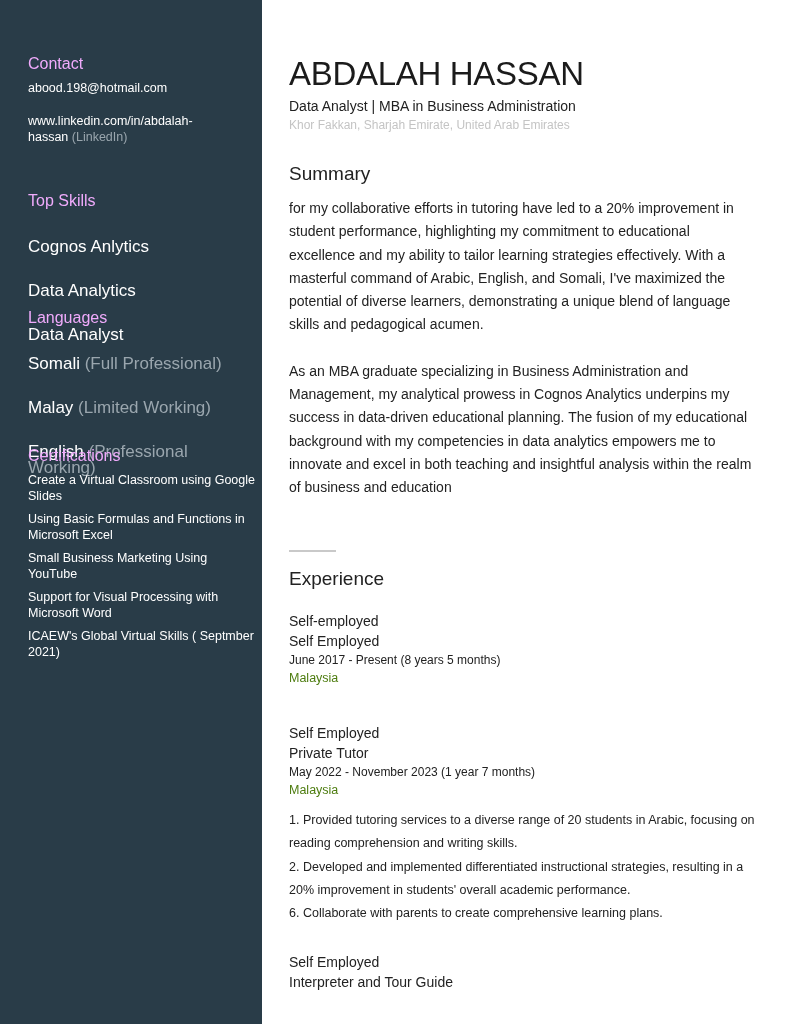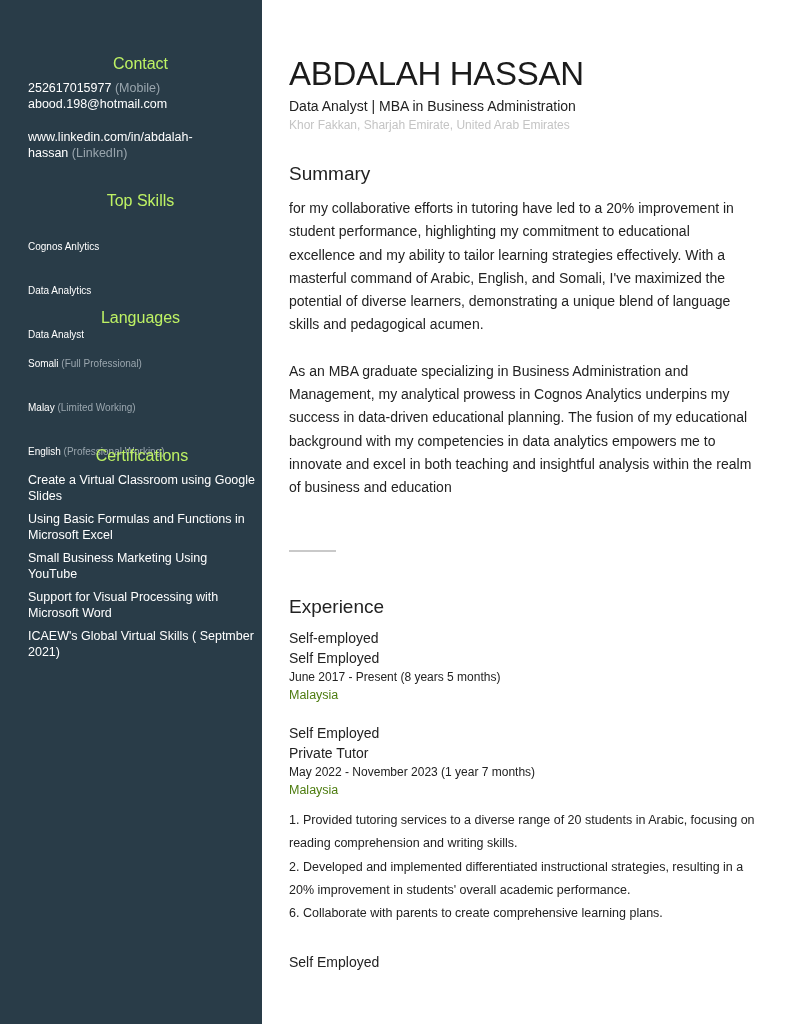--- a/index.html
+++ b/index.html
@@ -8,25 +8,25 @@
     background: #ffffff;
     font-family: "Liberation Sans", sans-serif;
   }
   .sidebar {
     position: absolute; left: 0; top: 0; width: 262px; height: 1024px;
     background: #293c48;
     color: #ffffff;
   }
   .side-section { position: absolute; left: 28px; width: 225px; }
   .side-heading {
-    font-size: 16px; color: #bef264; margin: 0 0 6px 0; line-height: 20px; text-align: center;
+    font-size: 16px; color: #f0abfc; margin: 0 0 6px 0; line-height: 20px;
   }
   .side-line { font-size: 12.5px; line-height: 16px; color: #ffffff; }
   .muted { color: #9aa6ae; }
-  .side-item { font-size: 10px; line-height: 16px; margin-bottom: 6.5px; margin-top: 28px; }
+  .side-item { font-size: 17px; line-height: 16px; margin-bottom: 6.5px; margin-top: 28px; }
   .cert-item { font-size: 12.5px; line-height: 16px; margin-bottom: 7px; }
 
   .main { position: absolute; left: 289px; top: 0; width: 480px; color: #222; }
   .name {
     position: absolute; top: 55px; left: 0; font-size: 33px; line-height: 38px;
     color: #1b1b1b; white-space: nowrap; letter-spacing: -0.3px;
   }
   .headline { position: absolute; top: 98px; left: 0; font-size: 14px; color: #222; white-space: nowrap; }
   .location { position: absolute; top: 118px; left: 0; font-size: 12px; color: #c4c4c4; white-space: nowrap; }
   .section-title { position: absolute; left: 0; font-size: 19px; color: #222; }
@@ -47,24 +47,20 @@
     position: absolute; top: 1053px; left: 497px; font-size: 13px; color: #222;
   }
 </style>
 </head>
 <body>
 
 <div class="sidebar">
 
   <div class="side-section" style="top:54px;">
     <div class="side-heading">Contact</div>
-    <div class="side-line">
-      <span>252617015977</span>
-      <span class="muted">(Mobile)</span>
-    </div>
     <div class="side-line">abood.198@hotmail.com</div>
     <div class="side-line" style="margin-top:17px;">
       <span>www.linkedin.com/in/abdalah-</span><br>
       <span>hassan</span>
       <span class="muted">(LinkedIn)</span>
     </div>
   </div>
 
   <div class="side-section" style="top:191px;">
     <div class="side-heading">Top Skills</div>
@@ -105,39 +101,40 @@
   <div class="location">Khor Fakkan, Sharjah Emirate, United Arab Emirates</div>
 
   <div class="section-title" style="top:163px;">Summary</div>
   <div class="summary">
     <p>for my collaborative efforts in tutoring have led to a 20% improvement in student performance, highlighting my commitment to educational excellence and my ability to tailor learning strategies effectively. With a masterful command of Arabic, English, and Somali, I've maximized the potential of diverse learners, demonstrating a unique blend of language skills and pedagogical acumen.</p>
     <p>As an MBA graduate specializing in Business Administration and Management, my analytical prowess in Cognos Analytics underpins my success in data-driven educational planning. The fusion of my educational background with my competencies in data analytics empowers me to innovate and excel in both teaching and insightful analysis within the realm of business and education</p>
   </div>
 
   <div class="divider"></div>
 
-  <div class="section-title" style="top:568px;margin-top:28px;">Experience</div>
+  <div class="section-title" style="top:568px;">Experience</div>
 
-  <div class="job" style="top:611px;margin-top:17px;">
+  <div class="job" style="top:611px;">
     <div class="job-company">Self-employed</div>
     <div class="job-title">Self Employed</div>
     <div class="job-dates">June 2017 - Present (8 years 5 months)</div>
     <div class="job-loc">Malaysia</div>
   </div>
 
   <div class="job" style="top:723px;">
     <div class="job-company">Self Employed</div>
     <div class="job-title">Private Tutor</div>
     <div class="job-dates">May 2022 - November 2023 (1 year 7 months)</div>
     <div class="job-loc">Malaysia</div>
     <div class="job-desc">
       <div>1. Provided tutoring services to a diverse range of 20 students in Arabic, focusing on reading comprehension and writing skills.</div>
       <div>2. Developed and implemented differentiated instructional strategies, resulting in a 20% improvement in students' overall academic performance.</div>
       <div>6. Collaborate with parents to create comprehensive learning plans.</div>
     </div>
   </div>
 
   <div class="job" style="top:952px;">
     <div class="job-company">Self Employed</div>
+    <div class="job-title">Interpreter and Tour Guide</div>
   </div>
 </div>
 
 <div class="footer">Page 1 of 2</div>
 
 </body></html>

